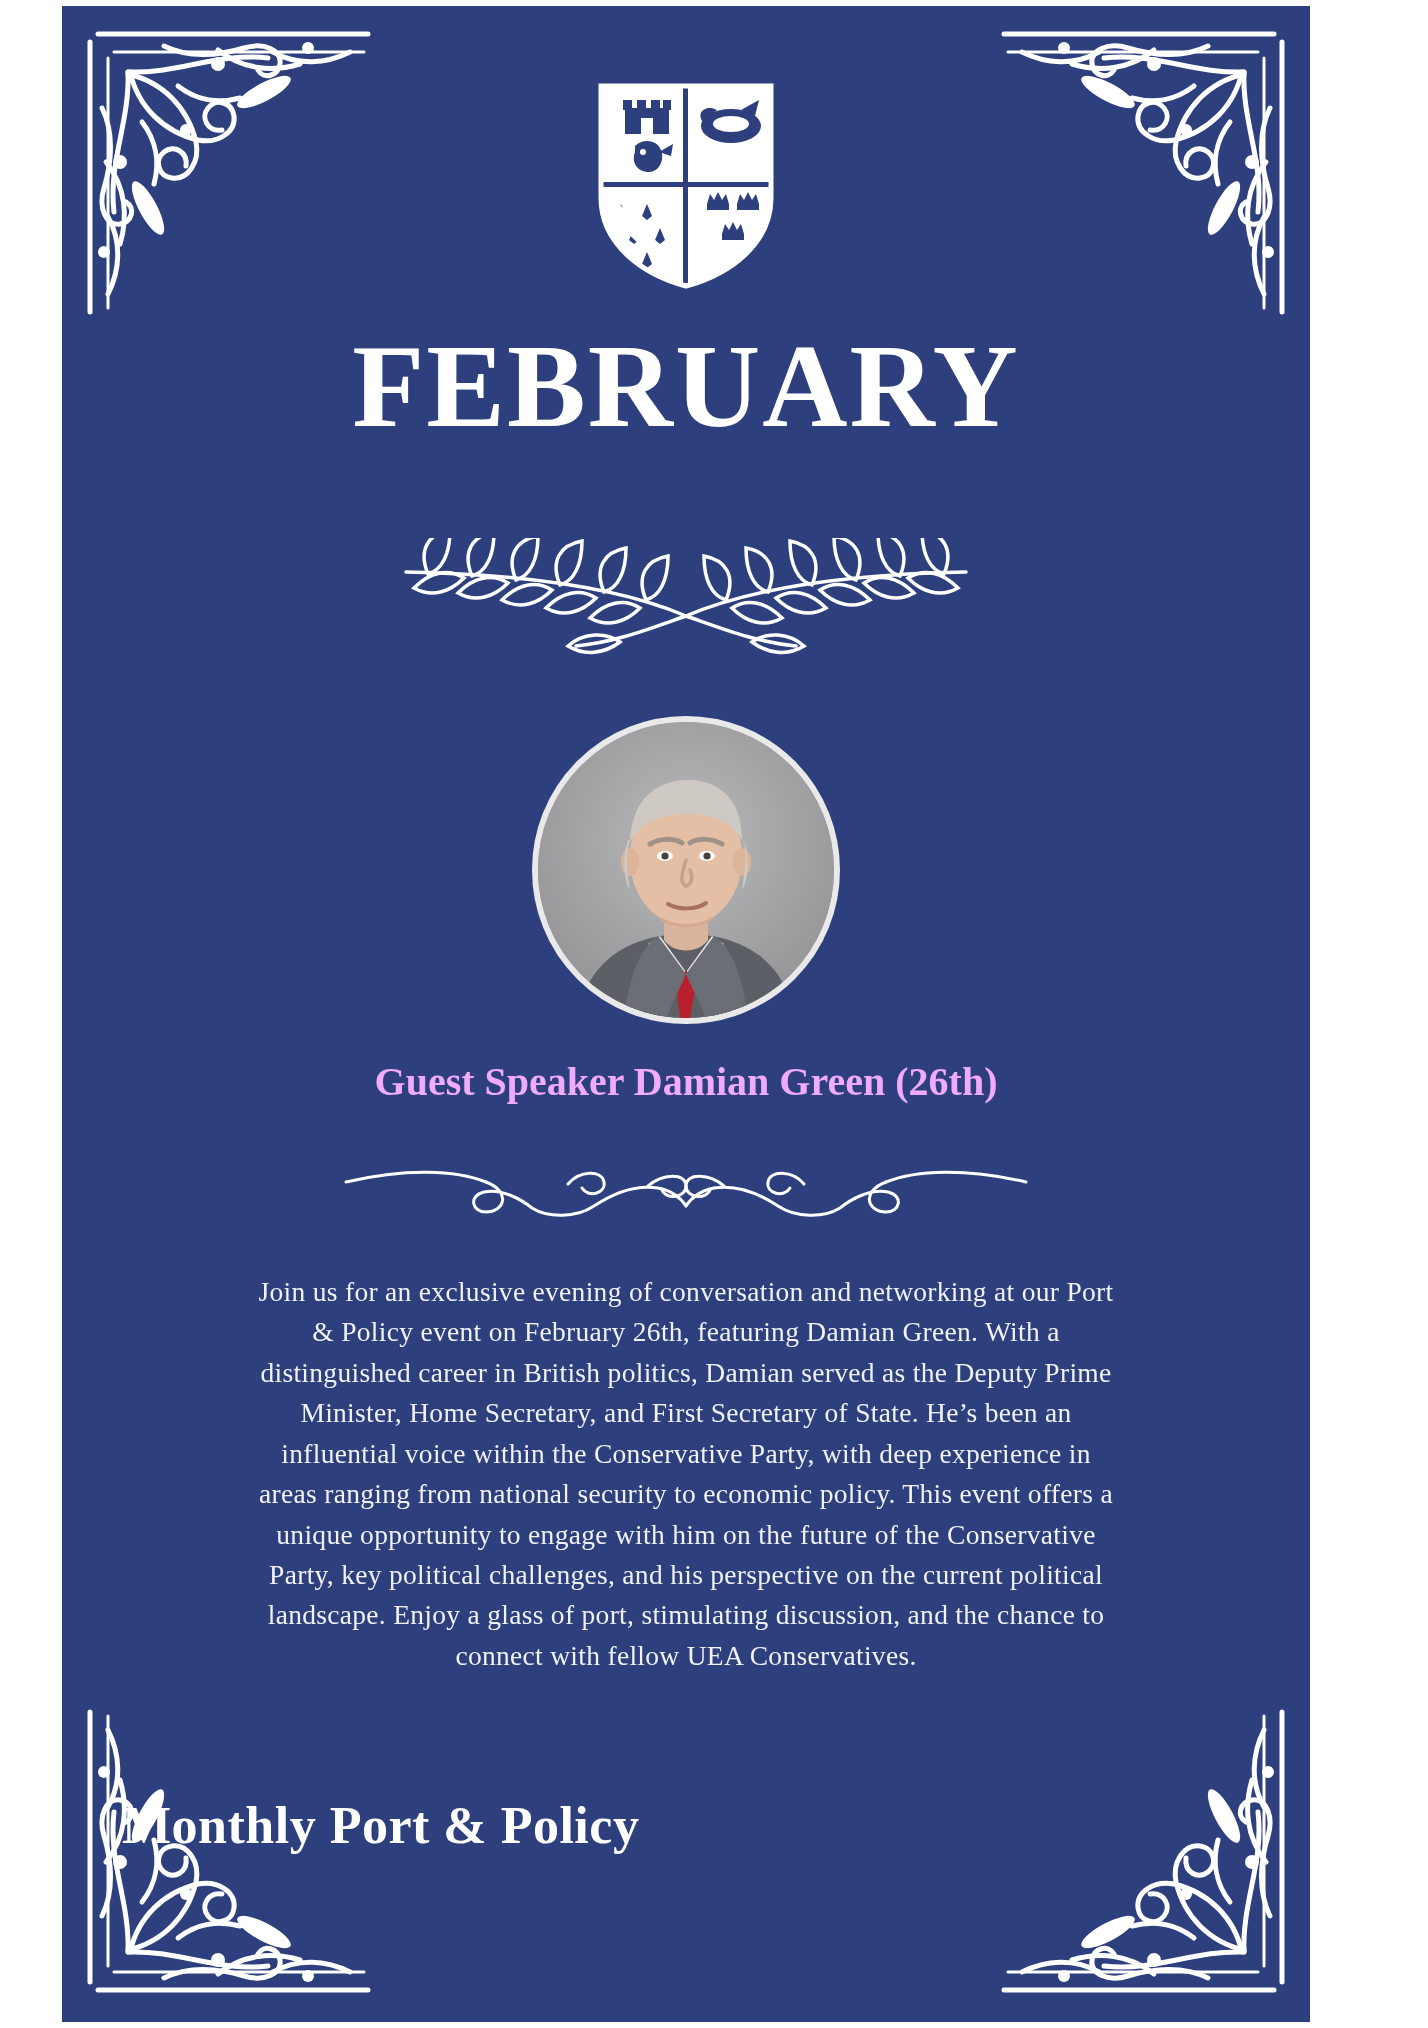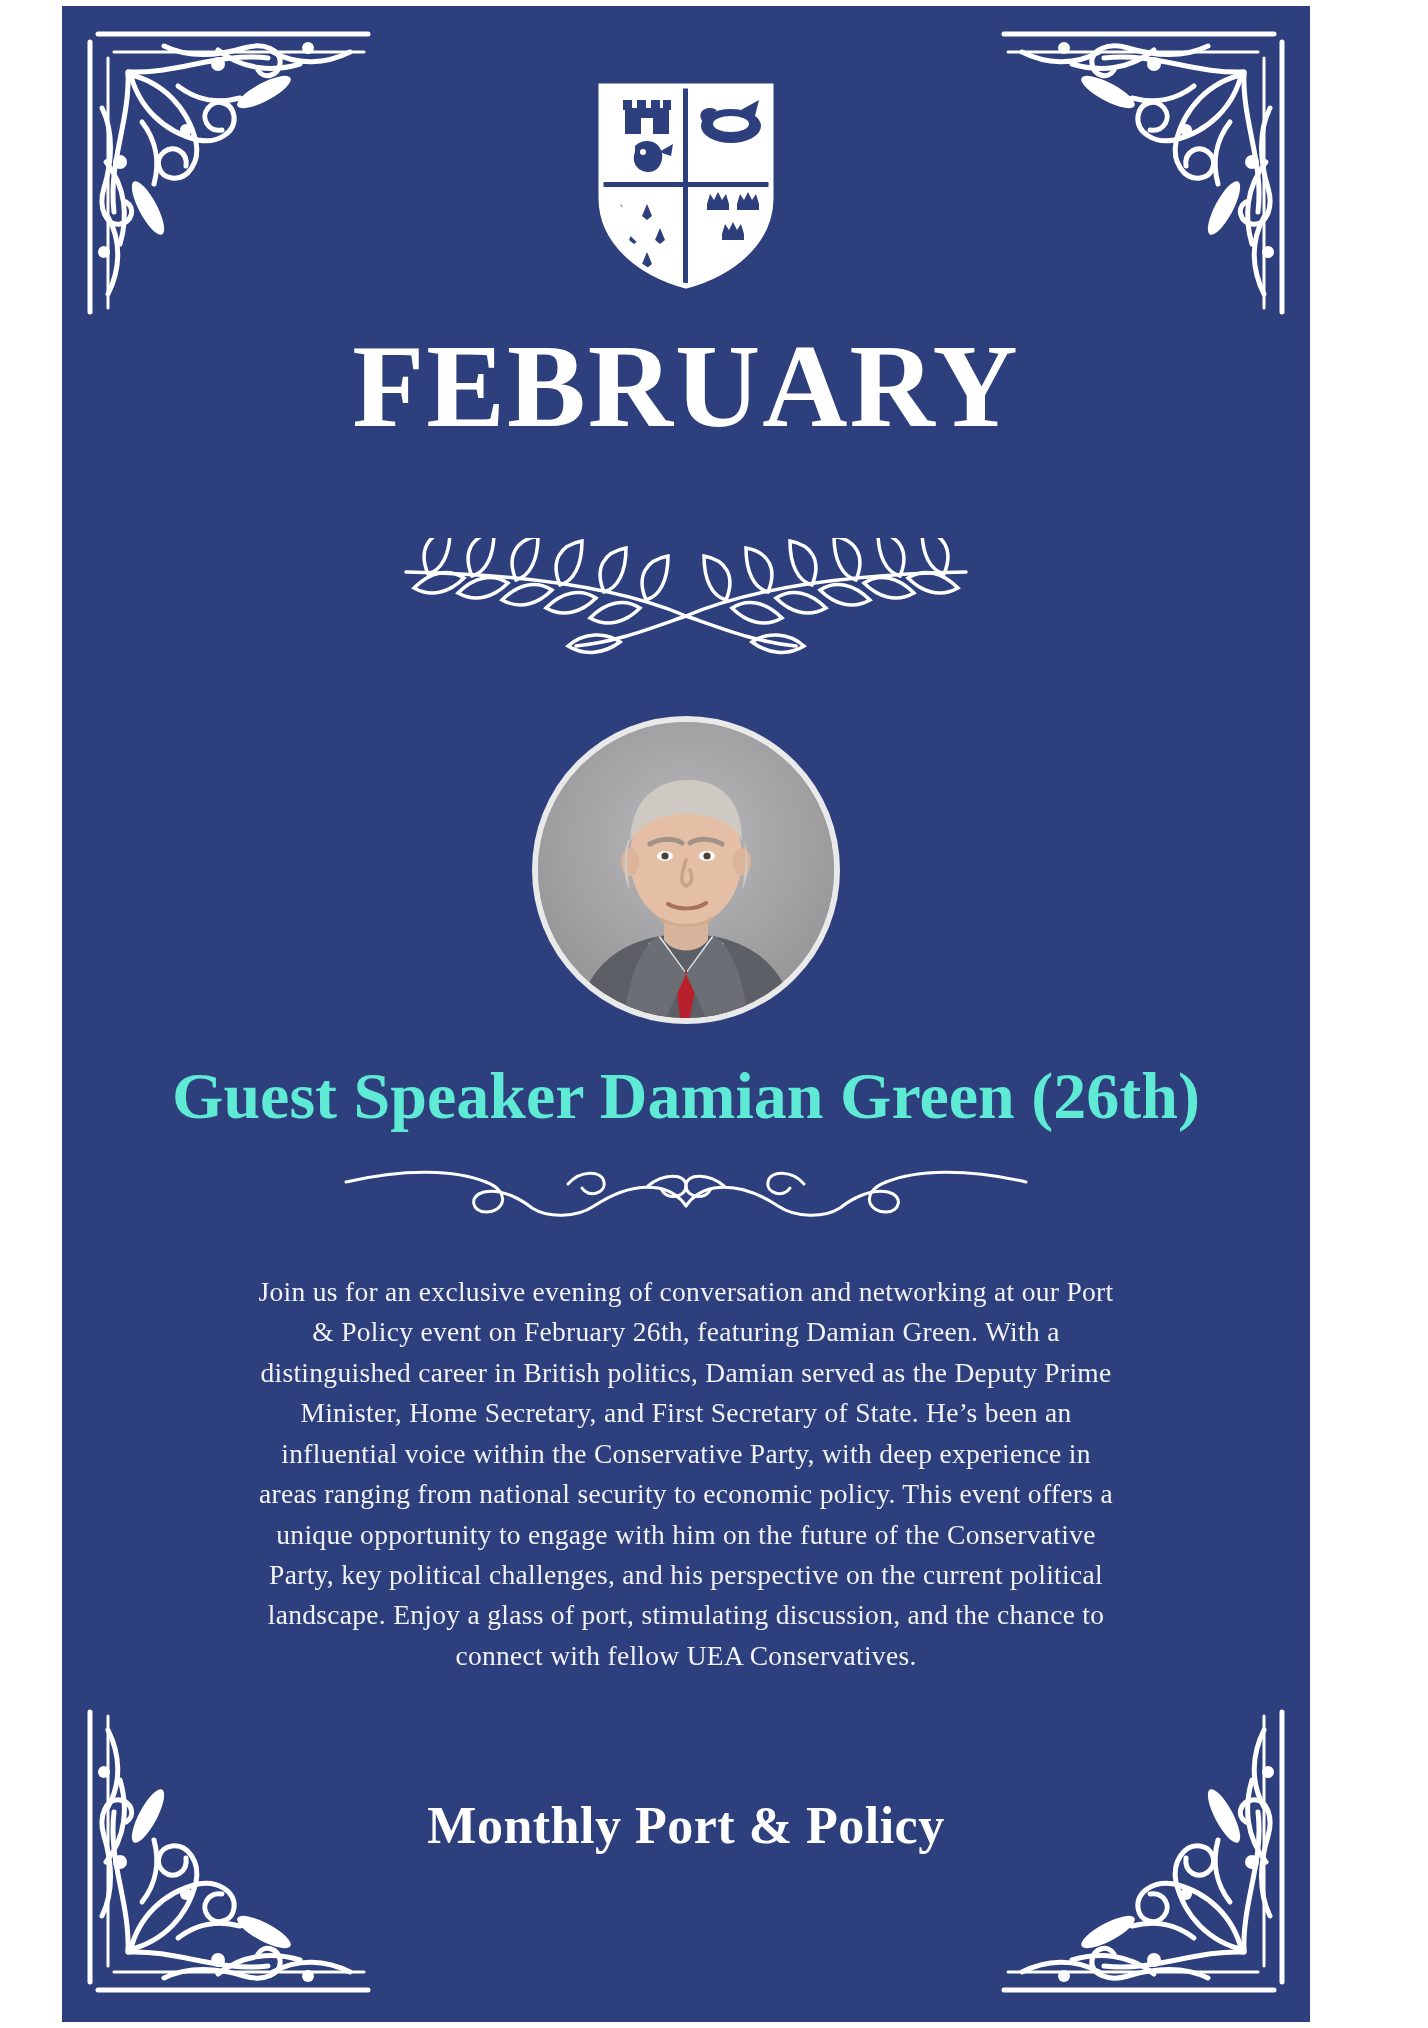--- a/index.html
+++ b/index.html
@@ -94,23 +94,23 @@
   }
   .portrait svg { width: 100%; height: 100%; display: block; }
 
   
   .speaker-name {
     position: absolute;
     left: 60px;
     right: 60px;
     top: 1054px;
     text-align: center;
-    color: #5eead4;
+    color: #f0abfc;
     font-weight: bold;
-    font-size: 66px;
+    font-size: 40px;
     line-height: 1.1;
   }
 
   
   .flourish {
     position: absolute;
     left: 50%;
     top: 1150px;
     transform: translateX(-50%);
     width: 700px;
@@ -132,21 +132,21 @@
     letter-spacing: 0.3px;
     margin-top: 18px;
   }
 
   
   .footer-title {
     position: absolute;
     left: 60px;
     right: 60px;
     top: 1790px;
-    text-align: center;
+    text-align: left;
     color: #ffffff;
     font-weight: bold;
     font-size: 52px;
     letter-spacing: 0.5px;
   }
 </style>
 </head>
 <body>
 
 <div class="poster">

